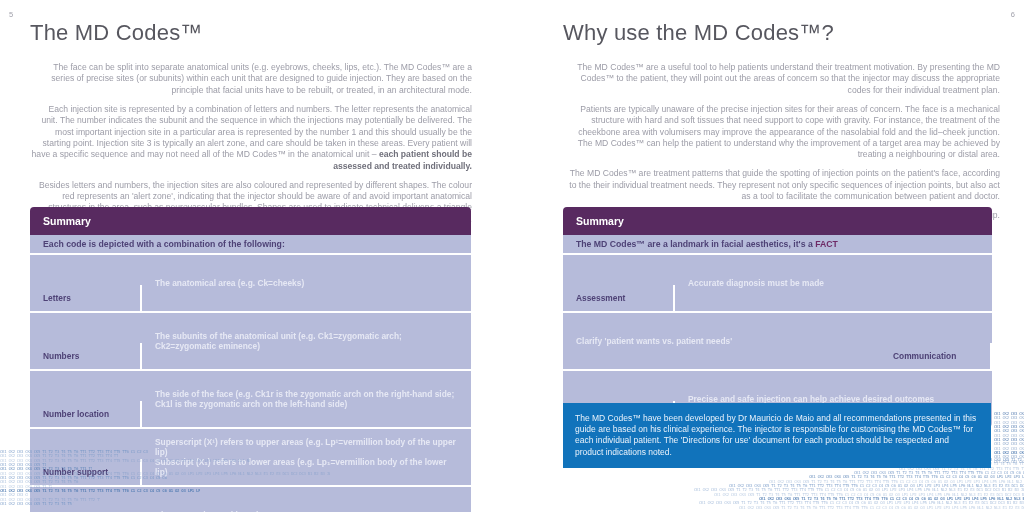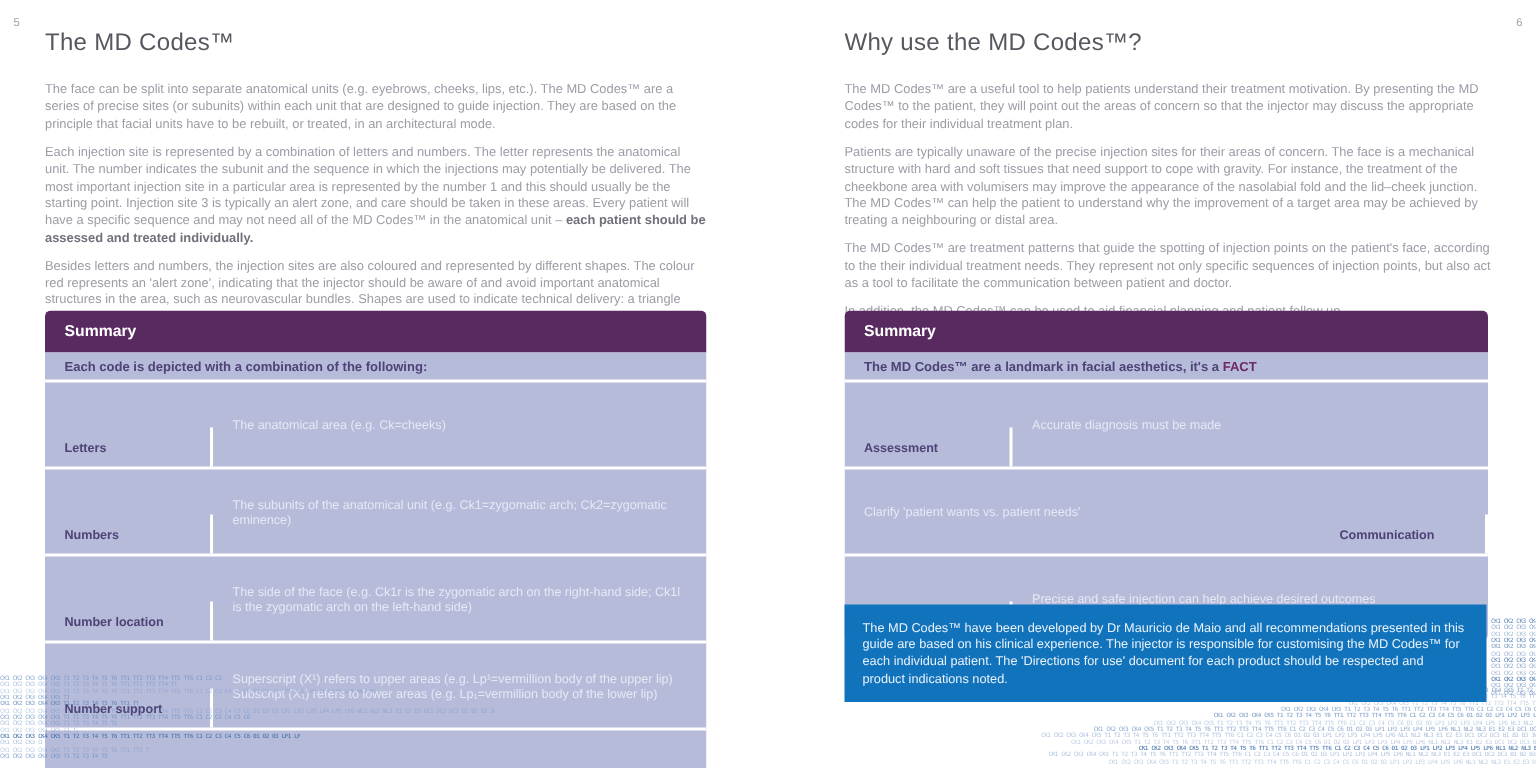--- a/index.html
+++ b/index.html
@@ -6,33 +6,33 @@
   .canvas{position:relative;width:1024px;height:512px;background:#ffffff;overflow:hidden;
           font-family:"Liberation Sans", sans-serif;}
 
   .pageno{position:absolute;top:10px;font-size:7.5px;color:#a2a2ac;}
   .pageno.pn-left{left:9px;}
   .pageno.pn-right{right:9px;}
 
   .col{position:absolute;top:20px;}
   .col-left{left:30px;width:442px;}
   .col-right{left:563px;width:437px;}
-  .col h1{font-size:16px;font-weight:400;color:#57575f;margin:0 0 16px 0;letter-spacing:.2px;}
-  .col p{font-size:8.6px;line-height:11.4px;color:#9c9ca7;margin:0 0 7.5px 0;}
+  .col h1{font-size:22px;font-weight:400;color:#57575f;margin:0 0 16px 0;letter-spacing:.2px;}
+  .col p{font-size:8.6px;line-height:11.4px;color:#9c9ca7;margin:0 0 7.5px 0;text-align:right;}
   .bold-dark{color:#70707b;font-weight:700;}
 
   .summary{position:absolute;border-radius:4px;overflow:hidden;}
   .summary-left{left:30px;top:207px;width:441px;}
   .summary-right{left:563px;top:207px;width:429px;}
   .summary-header{background:#582a60;color:#ffffff;font-weight:700;font-size:10.5px;padding:8px 13px;}
   .summary-body{background:#b6bbda;}
   .summary-subheader{padding:4px 13px;font-size:8.7px;font-weight:700;color:#4e4276;}
   .summary-subheader .fact{color:#6e2a66;}
   .summary-row{display:flex;border-top:2px solid #ffffff;}
-  .cell{font-size:8.4px;line-height:10.2px;box-sizing:border-box;display:flex;align-items:center;min-height:26px;}
+  .cell{font-size:8.4px;line-height:10.2px;box-sizing:border-box;display:flex;align-items:center;min-height:26px;font-weight:bold;}
   .cell.label{flex:0 0 112px;width:112px;border-right:2px solid #ffffff;font-weight:700;color:#4e4276;padding:4px 13px;margin-top:30px;}
   .cell.value{flex:1;color:#e6e8f4;white-space:pre-line;padding:5px 13px;}
 
   .notice{position:absolute;left:563px;top:403px;width:428px;min-height:55px;box-sizing:border-box;
           background:#1173bb;color:#e9f2fb;font-size:8.5px;line-height:11.2px;padding:10px 12px;z-index:3;}
 
   .deco{position:absolute;font-family:"DejaVu Sans Mono", monospace;font-size:4px;line-height:4.35px;
         color:#6d92c3;letter-spacing:-.3px;z-index:1;}
   .dline{white-space:nowrap;overflow:hidden;height:4.35px;}
   .deco-left{left:0;top:450px;width:480px;}

